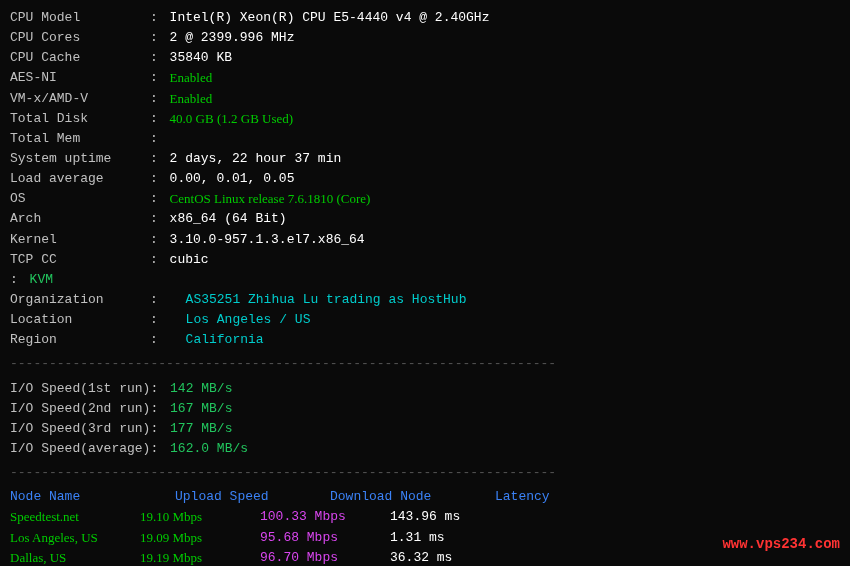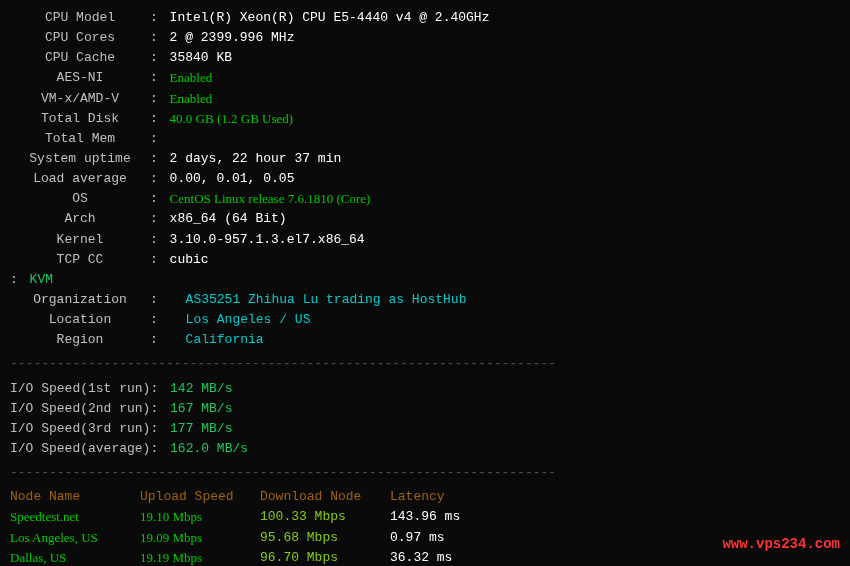--- a/index.html
+++ b/index.html
@@ -14,39 +14,39 @@
       line-height: 1.55;
     }
     .line {
       display: flex;
       white-space: pre;
     }
     .label {
       color: #c0c0c0;
       min-width: 140px;
       display: inline-block;
-      text-align: center;
     }
     .colon {
       color: #c0c0c0;
       margin-right: 4px;
     }
     .green { color: #00cc00; font-family: Liberation Serif, serif; }
     .yellow { color: #22c55e; }
-    .red { color: #84cc16; }
+    .red { color: #d946ef; }
     .cyan { color: #00cccc; margin-left: 16px; }
     .white { color: #ffffff; }
     .divider {
       color: #555555;
       margin: 4px 0;
     }
     .node-header {
       display: flex;
-      color: #a16207;
+      color: #3b82f6;
       margin-top: 4px;
+      gap: 35px;
     }
     .node-row {
       display: flex;
       margin: 0;
     }
     .col-node { min-width: 130px; display: inline-block; }
     .col-upload { min-width: 120px; display: inline-block; }
     .col-download { min-width: 130px; display: inline-block; }
     .col-latency { display: inline-block; }
     .watermark {
@@ -181,21 +181,21 @@
     <div class="node-row">
       <span class="col-node green">Speedtest.net</span>
       <span class="col-upload green">19.10 Mbps</span>
       <span class="col-download red">100.33 Mbps</span>
       <span class="col-latency white">143.96 ms</span>
     </div>
     <div class="node-row">
       <span class="col-node green">Los Angeles, US</span>
       <span class="col-upload green">19.09 Mbps</span>
       <span class="col-download red">95.68 Mbps</span>
-      <span class="col-latency white">0.97 ms</span>
+      <span class="col-latency white">1.31 ms</span>
     </div>
     <div class="node-row">
       <span class="col-node green">Dallas, US</span>
       <span class="col-upload green">19.19 Mbps</span>
       <span class="col-download red">96.70 Mbps</span>
       <span class="col-latency white">36.32 ms</span>
     </div>
   </div>
 
 <div class="watermark">www.vps234.com</div>

